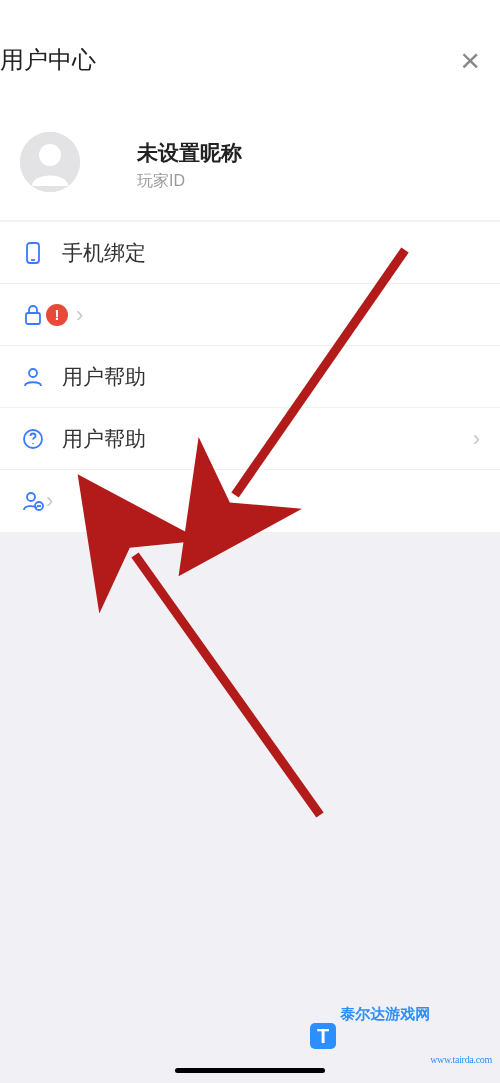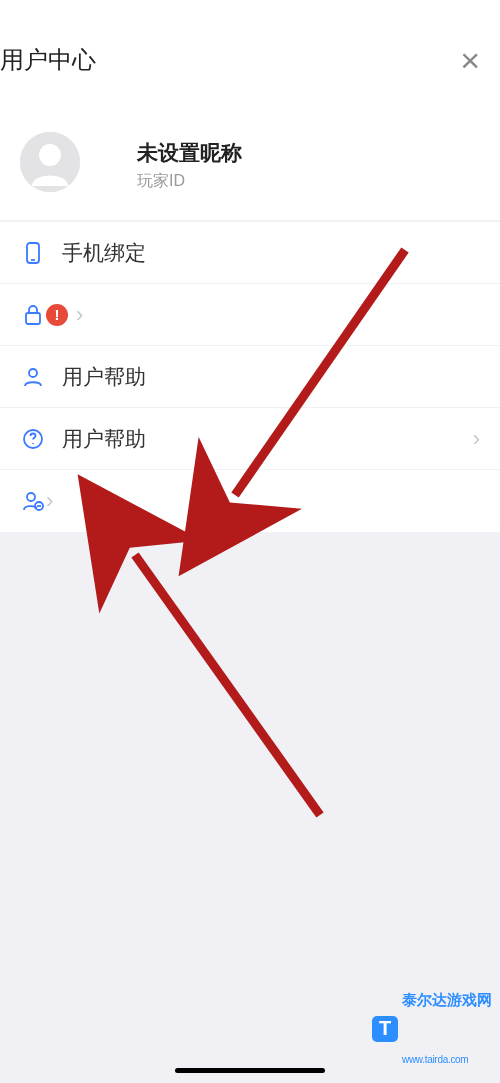--- a/index.html
+++ b/index.html
@@ -133,21 +133,21 @@
     color: #fff;
     font-size: 20px;
     font-weight: 800;
     width: 26px;
     height: 26px;
     border-radius: 5px;
     display: flex;
     align-items: center;
     justify-content: center;
   }
-  .wm-text { display: flex; flex-direction: column; line-height: 1; }
+  .wm-text { display: flex; flex-direction: row; line-height: 1; font-family: Liberation Serif, serif; }
   .wm-name { font-size: 15px; font-weight: 700; color: #2d8eff; }
   .wm-url { font-size: 10px; color: #2d8eff; letter-spacing: -0.3px; margin-top: 48px; }
 </style>
 </head>
 <body>
 
 <div class="header">
   <div class="header-title">用户中心</div>
   <div class="close-btn">×</div>
 </div>

